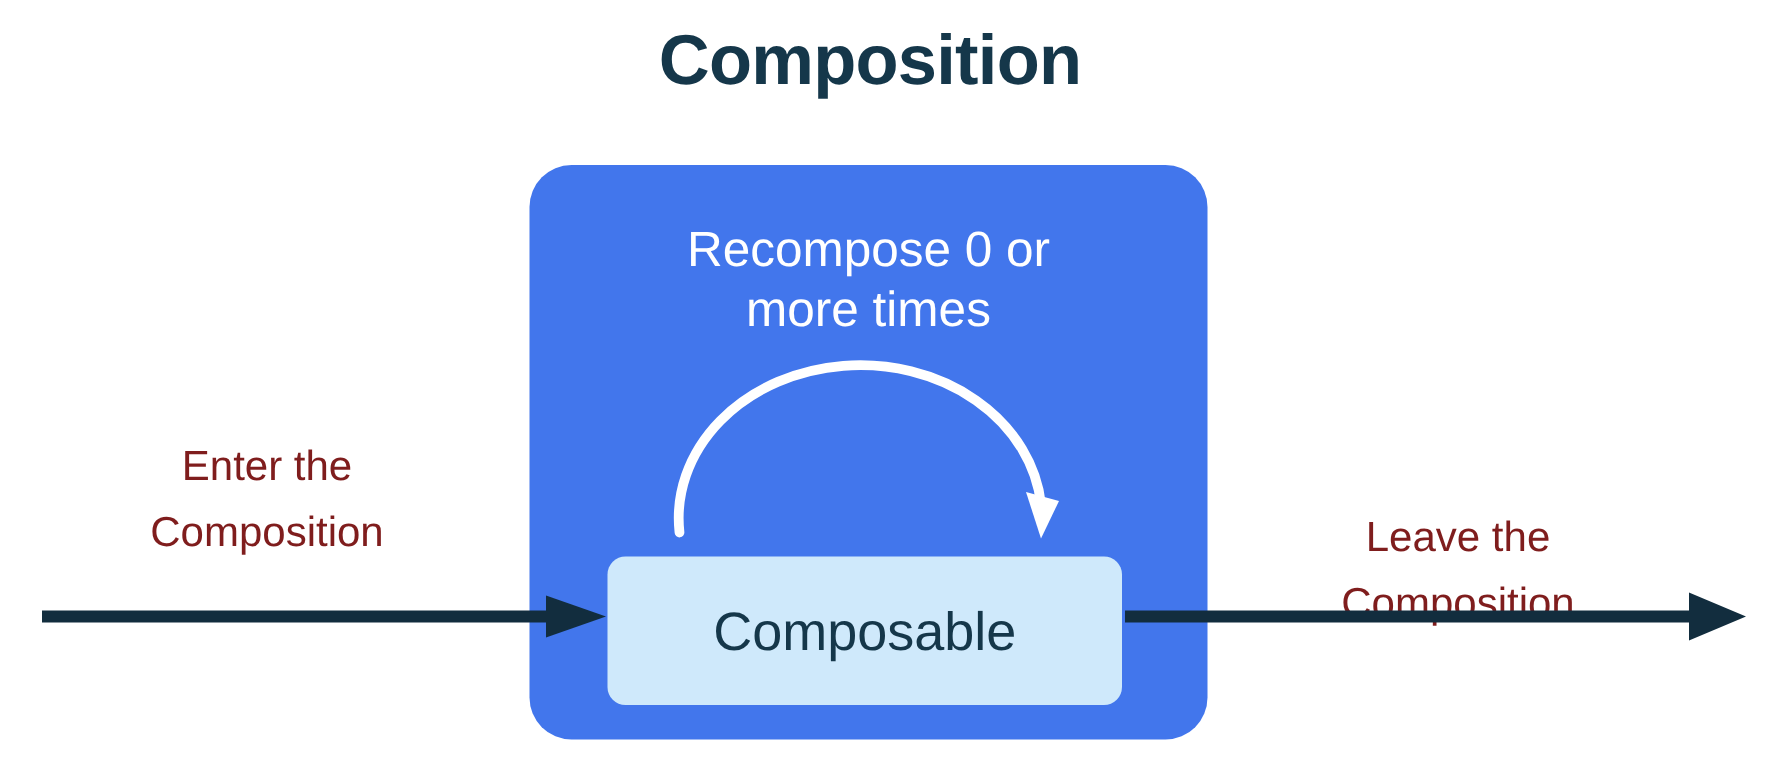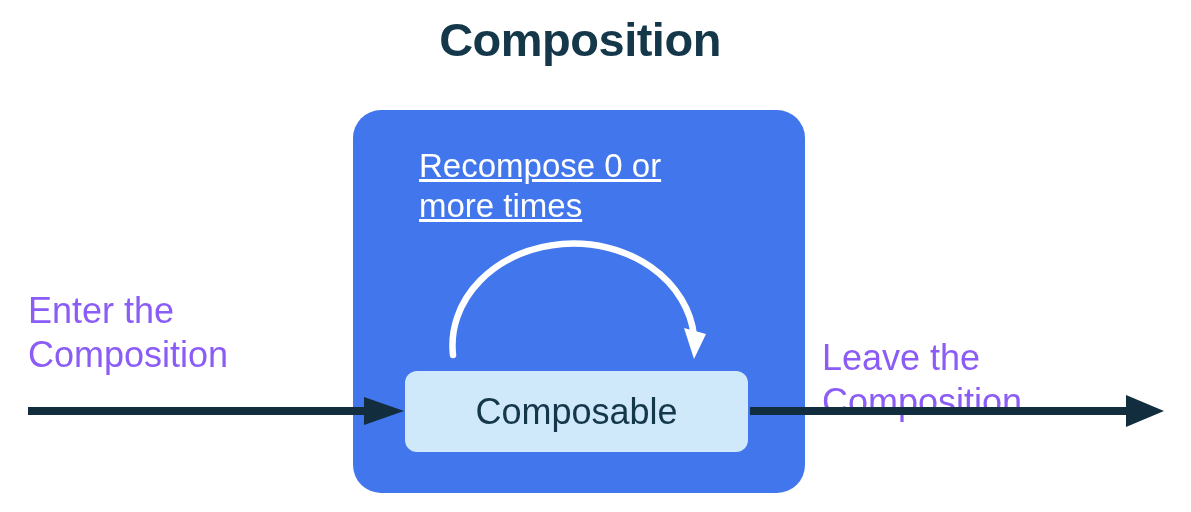--- a/index.html
+++ b/index.html
@@ -11,41 +11,40 @@
     overflow:hidden;
   }
   .title{
     position:absolute;left:354px;top:12px;width:452px;
     text-align:center;
     font-size:47px;font-weight:700;line-height:56px;
     color:#15374A;letter-spacing:-0.5px;
   }
   .side-label{
     position:absolute;top:289px;width:300px;
-    white-space:pre-line;
-    font-size:36px;line-height:44px;font-weight:500;
-    color:#8b5cf6;
+    text-align:center;white-space:pre-line;
+    font-size:28px;line-height:44px;font-weight:500;
+    color:#7f1d1d;
   }
   .label-left{left:28px;}
   .label-right{left:822px;margin-top:47px;}
   .composition-box{
     position:absolute;left:353px;top:110px;
     width:452px;height:383px;
     background:#4276EC;border-radius:28px;
   }
   .recompose{
     position:absolute;left:419px;top:146px;width:320px;
-    text-align:left;white-space:pre-line;
+    text-align:center;white-space:pre-line;
     font-size:33px;line-height:40px;font-weight:400;
     color:#ffffff;
-    text-decoration:underline;
   }
   .composable-box{
     position:absolute;left:405px;top:371px;
-    width:343px;height:81px;
+    width:343px;height:99px;
     background:#CFE9FB;border-radius:12px;
     display:flex;align-items:center;justify-content:center;
   }
   .composable-box span{
     font-size:36px;font-weight:500;color:#15374A;
   }
   .overlay{
     position:absolute;left:0;top:0;width:1191px;height:512px;
     pointer-events:none;
   }

